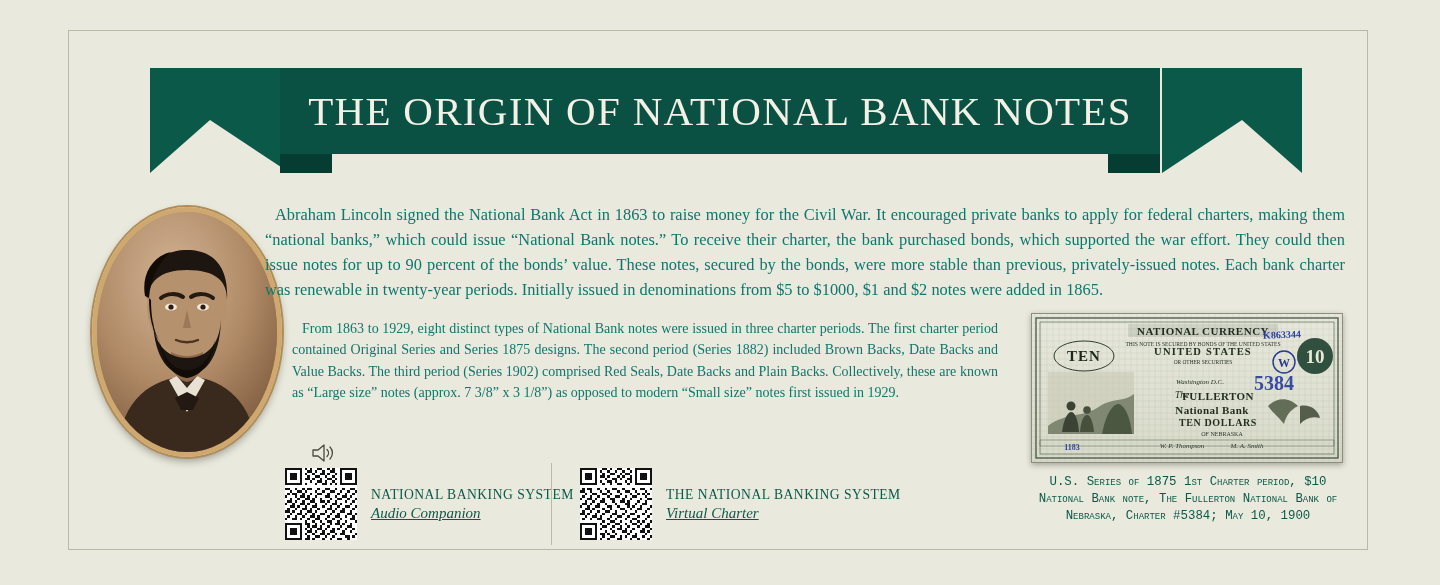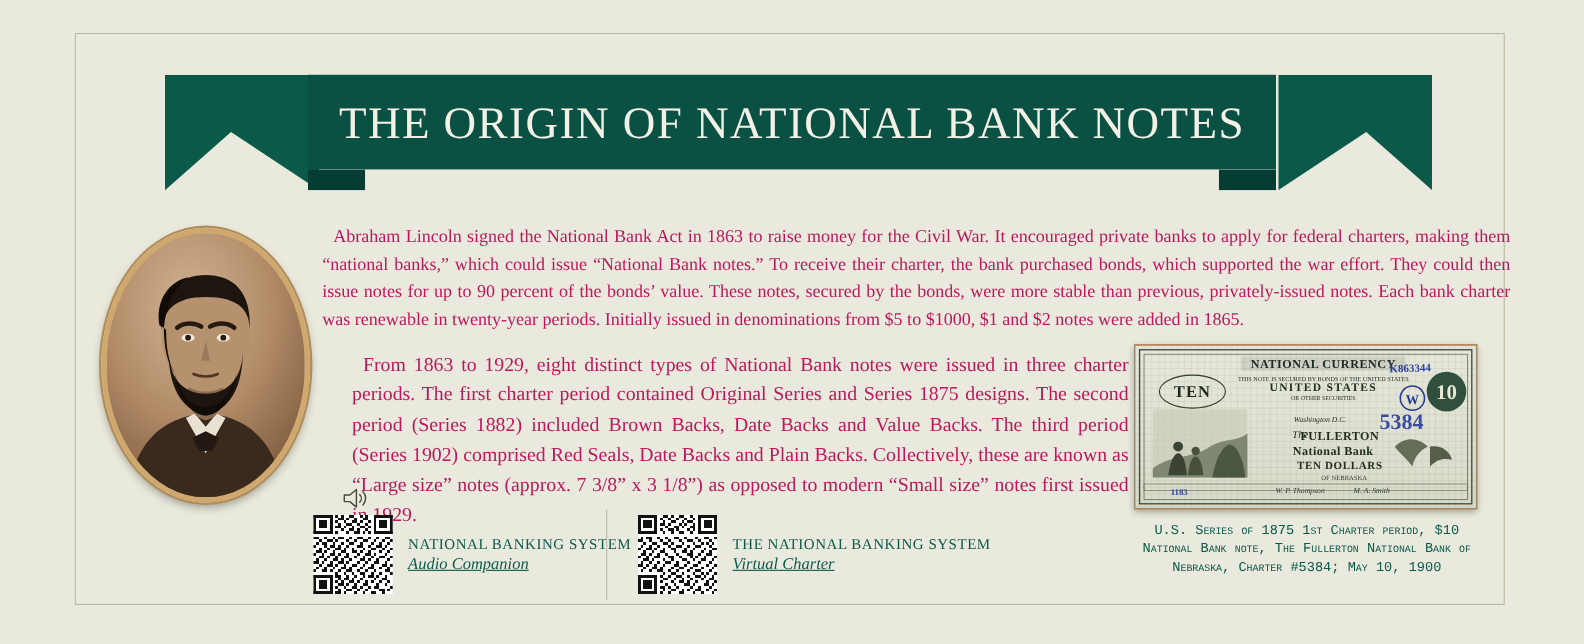--- a/index.html
+++ b/index.html
@@ -84,36 +84,35 @@
     border: 5px solid #cfa86f;
     box-sizing: border-box;
     box-shadow: 0 0 0 2px #b08c56, 0 4px 9px rgba(0,0,0,0.35);
     overflow: hidden;
   }
   .lincoln-svg { position: absolute; left: 0; top: 0; }
 
   
   .para {
     position: absolute;
-    color: #be185d;
+    color: #0f766e;
     font-family: "Liberation Serif", serif;
     line-height: 1.52;
-    margin-left: 28px;
   }
   .para1 {
     left: 265px; top: 203px;
     width: 1080px;
     font-size: 16.4px;
     text-align: justify;
     text-indent: 10px;
   }
   .para2 {
     left: 292px; top: 318px;
     width: 706px;
-    font-size: 18px;
+    font-size: 14px;
     text-align: justify;
     text-indent: 10px;
   }
 
   
   .audio-icon {
     position: absolute;
     left: 310px; top: 443px;
     width: 26px; height: 20px;
     color: #4a4a40;

